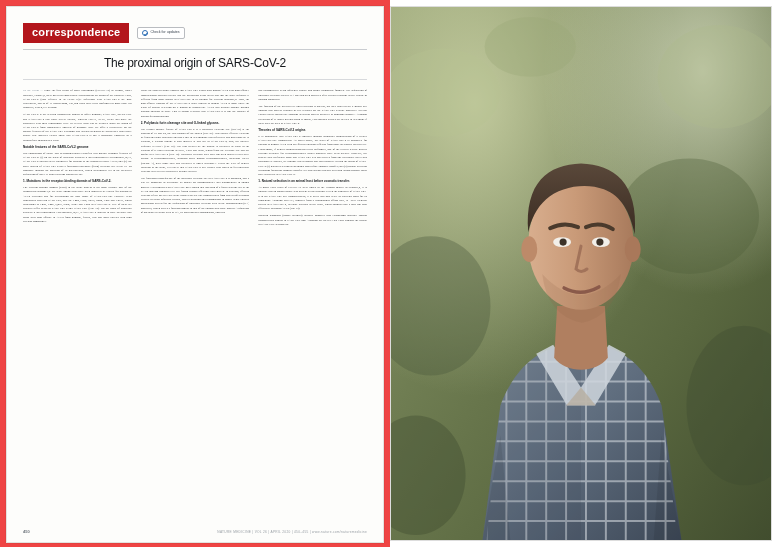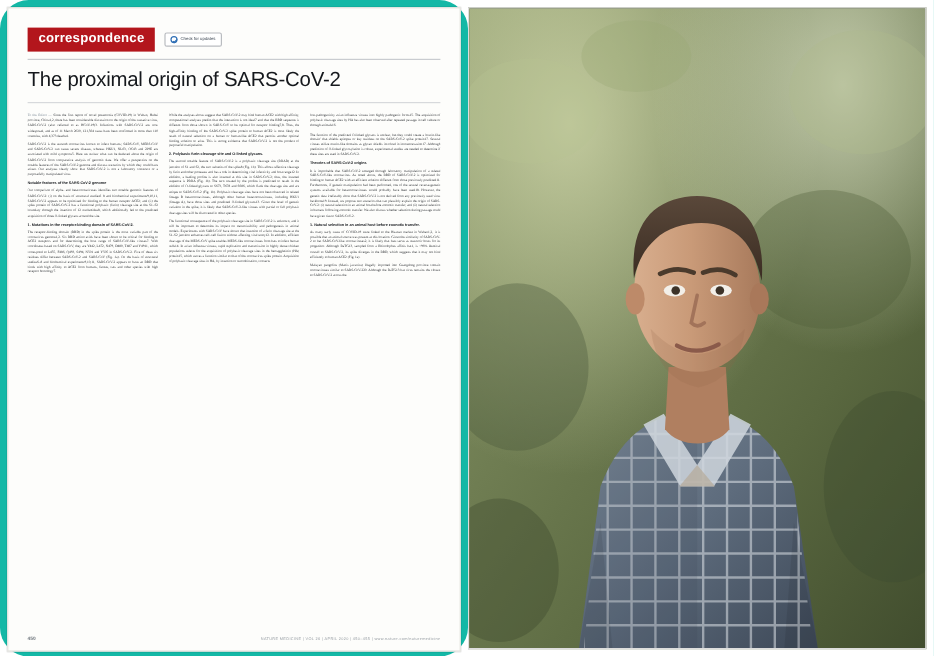--- a/index.html
+++ b/index.html
@@ -15,23 +15,22 @@
     width: 778px; height: 547px;
     background: #ffffff;
     display: flex;
     flex-direction: row;
   }
 
   
   .page-wrap {
     position: relative;
     width: 390px; height: 547px;
-    background: #14b8a6;
+    background: #ef4444;
     padding: 6px 6px 4px 6px;
-    border-radius: 24px;
   }
   .page {
     position: relative;
     width: 378px; height: 537px;
     background: #fdfdfb;
     border: 1px solid #e3e3df;
     box-shadow: 0 0 1px rgba(0,0,0,0.25);
     padding: 16px 16px 10px 16px;
     overflow: hidden;
   }
@@ -80,26 +79,27 @@
     border-left: 1px solid #2f6fb5;
     border-bottom: 1px solid #2f6fb5;
     transform: rotate(-45deg);
   }
   .rule-top {
     border-top: 1px solid #c9ccd0;
     margin: 6px 0 7px 0;
   }
   .article-title {
     font-family: "Liberation Sans", sans-serif;
-    font-size: 17px;
+    font-size: 12px;
     font-weight: normal;
     color: #15181c;
     letter-spacing: -0.2px;
     margin: 0 0 9px 0;
     line-height: 1.12;
+    text-align: center;
   }
   .rule-under-title {
     border-top: 1px solid #d7d9dc;
     margin: 0 0 8px 0;
   }
 
   .cols {
     display: flex;
     gap: 9px;
     height: 432px;

